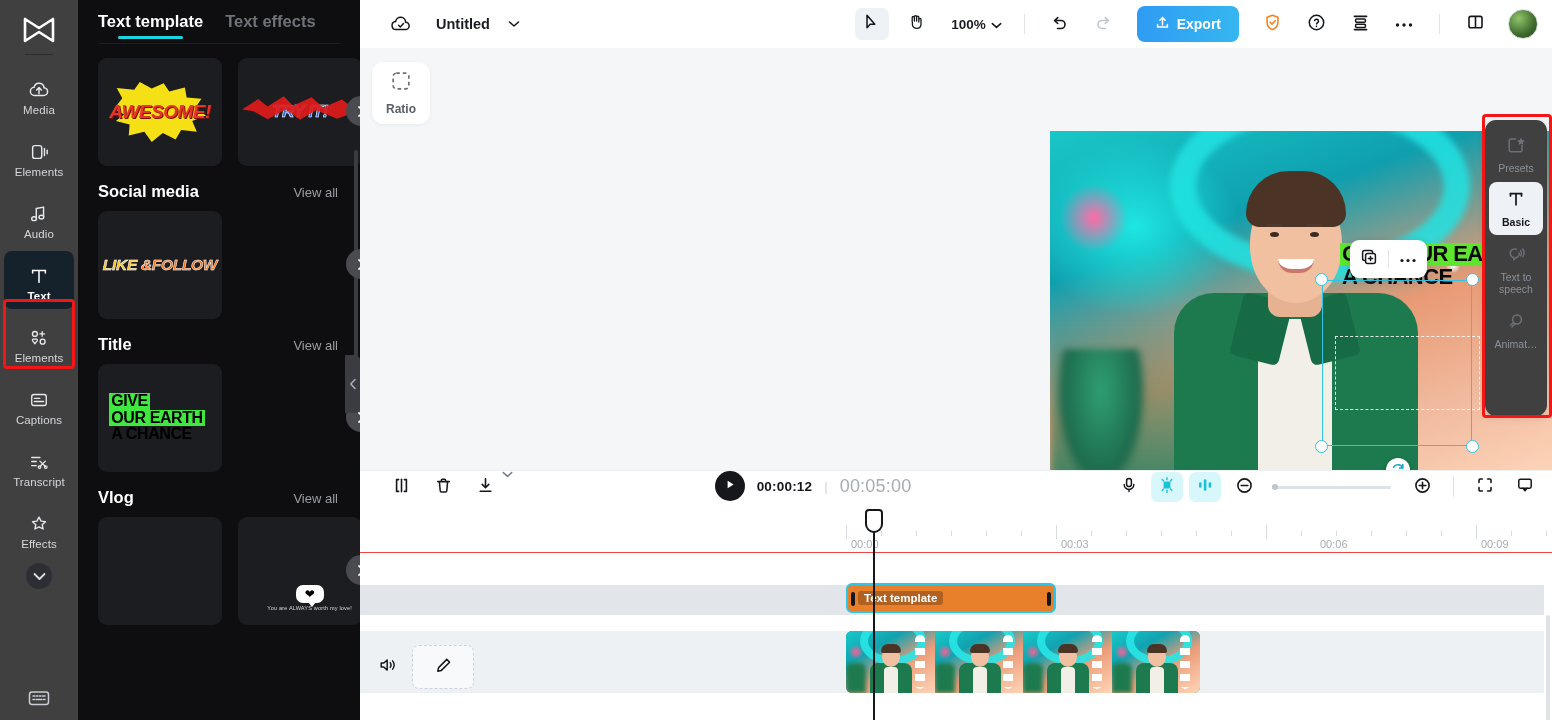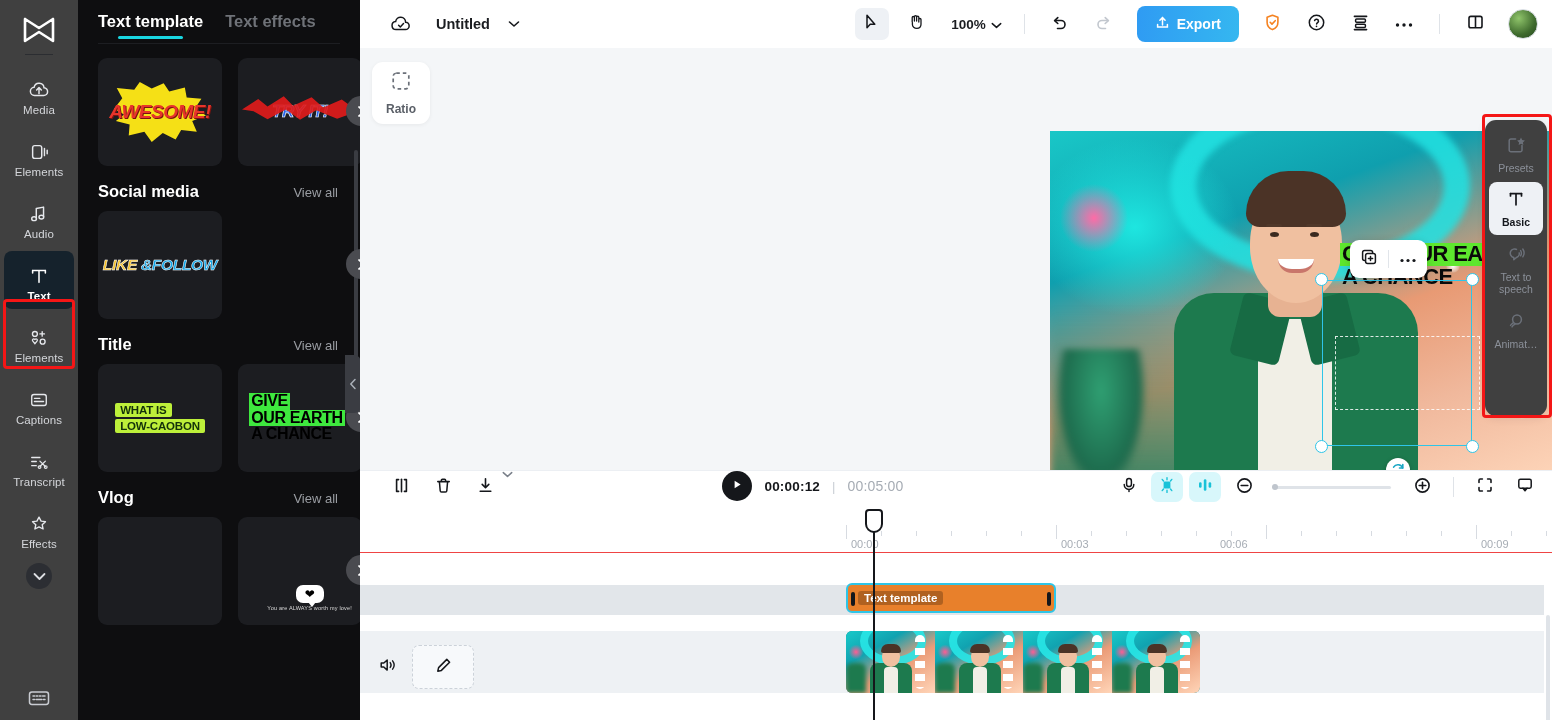--- a/index.html
+++ b/index.html
@@ -65,21 +65,21 @@
     align-items: center; justify-content: center; cursor: pointer; z-index: 9;
   }
 
   
   .t-awesome { font-size: 19px; font-weight: 900; font-style: italic; color: #e8342b; -webkit-text-stroke: 0; letter-spacing: -.5px; position: relative; z-index: 2; text-shadow: 1px 1px 0 #7a1410; }
   .burst { position: absolute; width: 92px; height: 60px; background: #f5e016; clip-path: polygon(0% 45%,9% 27%,3% 10%,22% 13%,28% 0%,41% 11%,54% 2%,60% 16%,77% 9%,79% 26%,95% 28%,88% 44%,100% 56%,85% 65%,90% 83%,73% 80%,67% 96%,53% 85%,41% 100%,33% 83%,16% 89%,17% 71%,2% 65%,11% 54%); }
   .t-tryit { font-size: 17px; font-weight: 900; font-style: italic; color: #2563eb; -webkit-text-stroke: .6px #fff; letter-spacing: -.4px; }
   .bolt { position: absolute; left: 4px; top: 36px; width: 116px; height: 28px; background: #e01b1b; clip-path: polygon(0% 55%,14% 18%,22% 45%,36% 8%,44% 42%,60% 12%,70% 48%,86% 20%,100% 62%,82% 88%,64% 58%,50% 92%,38% 55%,22% 90%,10% 62%); opacity: .92; }
   .t-like { font-size: 15.5px; font-weight: 900; font-style: italic; letter-spacing: -.3px; }
   .t-like .a { color: #f6c026; -webkit-text-stroke: .5px #fff; }
-  .t-like .b { color: #0ea5e9; -webkit-text-stroke: .5px #fff; }
+  .t-like .b { color: #f97316; -webkit-text-stroke: .5px #fff; }
   .t-sub {
     border: 2.5px solid #ff2d55; background: #f3103f; color: #fff; font-size: 10px;
     font-weight: 800; letter-spacing: 1.4px; border-radius: 20px; padding: 6px 16px;
     box-shadow: 0 0 10px rgba(255,45,85,.7);
   }
   .t-what { display: flex; flex-direction: column; gap: 2px; align-items: flex-start; position: relative; }
   .t-what span { background: #bdf03a; color: #14320a; font-size: 11.5px; font-weight: 800; padding: 1px 5px; border-radius: 2px; letter-spacing: -.2px; }
   .t-give { display: flex; flex-direction: column; align-items: flex-start; line-height: 1.04; }
   .t-give .hl { background: #3ee83e; color: #000; font-size: 16px; font-weight: 600; padding: 0 2px; letter-spacing: -.4px; }
   .t-give .pl { color: #000; font-size: 16px; font-weight: 600; padding: 0 2px; letter-spacing: -.4px; }
@@ -180,21 +180,21 @@
   .rs-hl { position: absolute; right: 0px; top: 66px; width: 70px; height: 304px; border: 3px solid #f41616; border-radius: 4px; z-index: 22; pointer-events: none; }
 
   
   .tl { height: 250px; background: #fff; flex: none; position: relative; border-top: 1px solid #eceff3; }
   .tl-bar { height: 54px; display: flex; align-items: flex-start; padding: 0 10px 0 24px; }
   .tl-btn { width: 34px; height: 32px; display: flex; align-items: center; justify-content: center; cursor: pointer; margin-right: 8px; }
   .tl-center { flex: 1; display: flex; align-items: center; justify-content: center; gap: 12px; }
   .play-btn { width: 30px; height: 30px; border-radius: 50%; background: #15171b; display: flex; align-items: center; justify-content: center; cursor: pointer; }
   .tc-cur { font-size: 13.5px; font-weight: 700; color: #15171b; letter-spacing: .2px; }
   .tc-sep { color: #c9ced5; font-size: 13px; }
-  .tc-tot { font-size: 14px; color: #a6acb4; letter-spacing: .2px; }
+  .tc-tot { font-size: 18px; color: #a6acb4; letter-spacing: .2px; }
   .tl-right { display: flex; align-items: center; gap: 6px; }
   .tl-tog { width: 32px; height: 30px; border-radius: 7px; display: flex; align-items: center; justify-content: center; cursor: pointer; }
   .tl-tog.on { background: #d8f7fb; }
   .zslider { width: 116px; height: 3px; background: #dfe3e8; border-radius: 2px; margin: 0 8px; position: relative; cursor: pointer; }
   .zslider .zk { position: absolute; left: 0; top: 50%; transform: translate(-50%,-50%); width: 6px; height: 6px; background: #bfc5cd; border-radius: 50%; }
   .ruler { height: 28px; position: relative; border-bottom: 1px solid #ef4444; }
   .rtick { position: absolute; top: 6px; width: 1px; height: 5px; background: #d7dbe1; }
   .rmaj { position: absolute; top: 0; width: 1px; height: 14px; background: #d7dbe1; }
   .rlbl { position: absolute; top: 13px; font-size: 11px; color: #a6acb4; }
   .tracks { position: relative; height: 168px; }
@@ -391,26 +391,20 @@
               <path d="M3 2l5 4.5L3 11" stroke="#fff" stroke-width="1.7" fill="none" stroke-linecap="round" stroke-linejoin="round"></path>
             </svg>
         </div>
       </div>
 
       <div class="sect-head">
         <span class="sect-title">Title</span>
         <span class="view-all">View all</span>
       </div>
       <div class="grid">
-        <div class="card">
-          <span class="t-what">
-            <span>WHAT IS</span>
-            <span>LOW-CAOBON</span>
-          </span>
-        </div>
         <div class="card">
           <span class="t-give" style="margin-left:-6px">
             <span class="hl">GIVE</span>
             <span class="hl">OUR EARTH</span>
             <span class="pl">A CHANCE</span>
           </span>
         </div>
         <div class="arrow-next">
           <svg width="11" height="13" viewBox="0 0 11 13">
               <path d="M3 2l5 4.5L3 11" stroke="#fff" stroke-width="1.7" fill="none" stroke-linecap="round" stroke-linejoin="round"></path>
@@ -813,21 +807,21 @@
           <div class="rtick" style="left:626px"></div>
         <div class="rtick" style="left:661px"></div>
         <div class="rmaj" style="left:696px"></div>
         <div class="rlbl" style="left:701px">00:03</div>
         <div class="rtick" style="left:731px"></div>
           <div class="rtick" style="left:766px"></div>
         <div class="rtick" style="left:801px"></div>
           <div class="rtick" style="left:836px"></div>
         <div class="rtick" style="left:871px"></div>
         <div class="rmaj" style="left:906px"></div>
-        <div class="rlbl" style="left:860px">00:06</div>
+        <div class="rlbl" style="left:960px">00:06</div>
         <div class="rtick" style="left:941px"></div>
           <div class="rtick" style="left:976px"></div>
         <div class="rtick" style="left:1011px"></div>
           <div class="rtick" style="left:1046px"></div>
         <div class="rtick" style="left:1081px"></div>
         <div class="rmaj" style="left:1116px"></div>
         <div class="rlbl" style="left:1121px">00:09</div>
         <div class="rtick" style="left:1151px"></div>
           <div class="rtick" style="left:1186px"></div>
 

